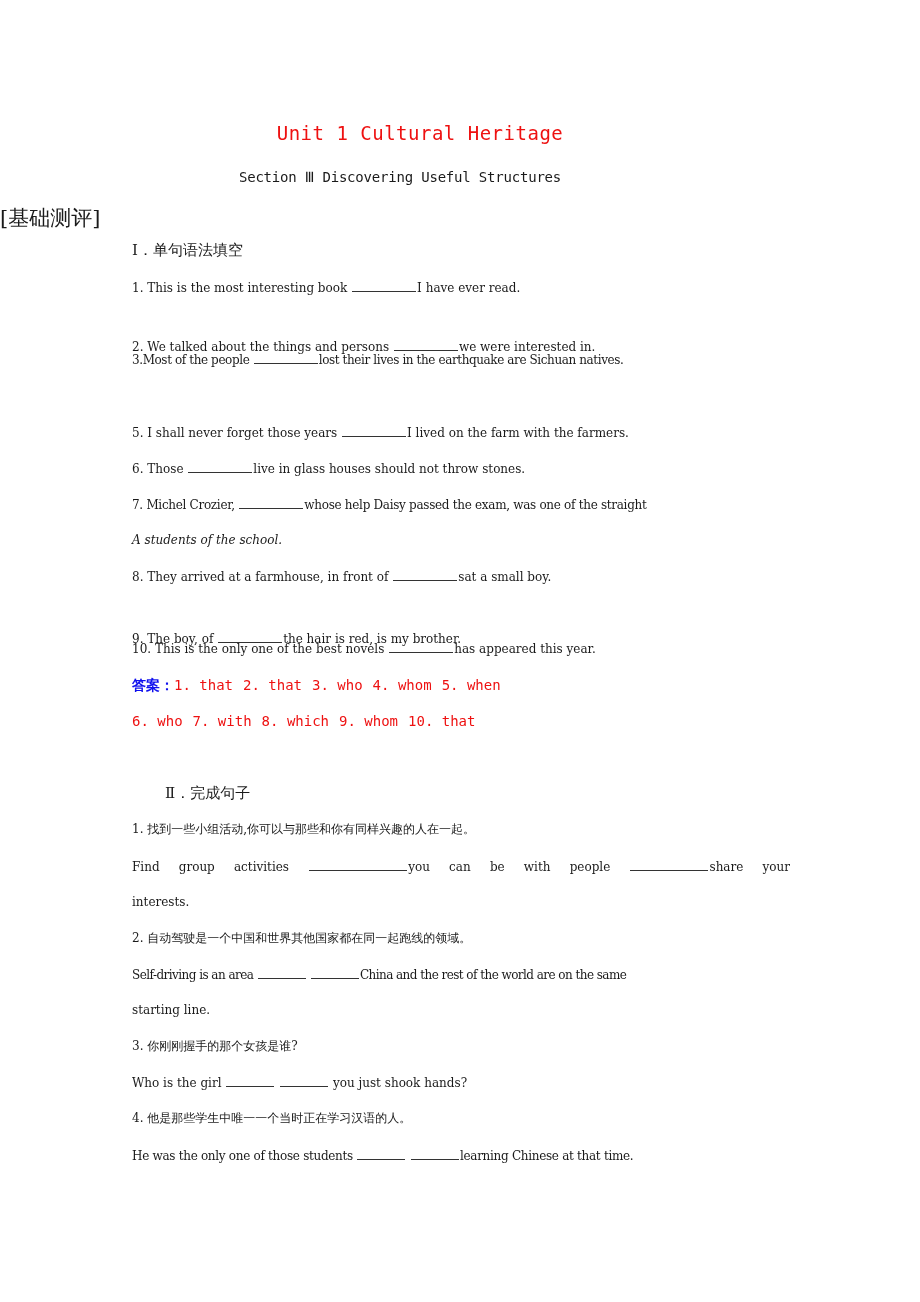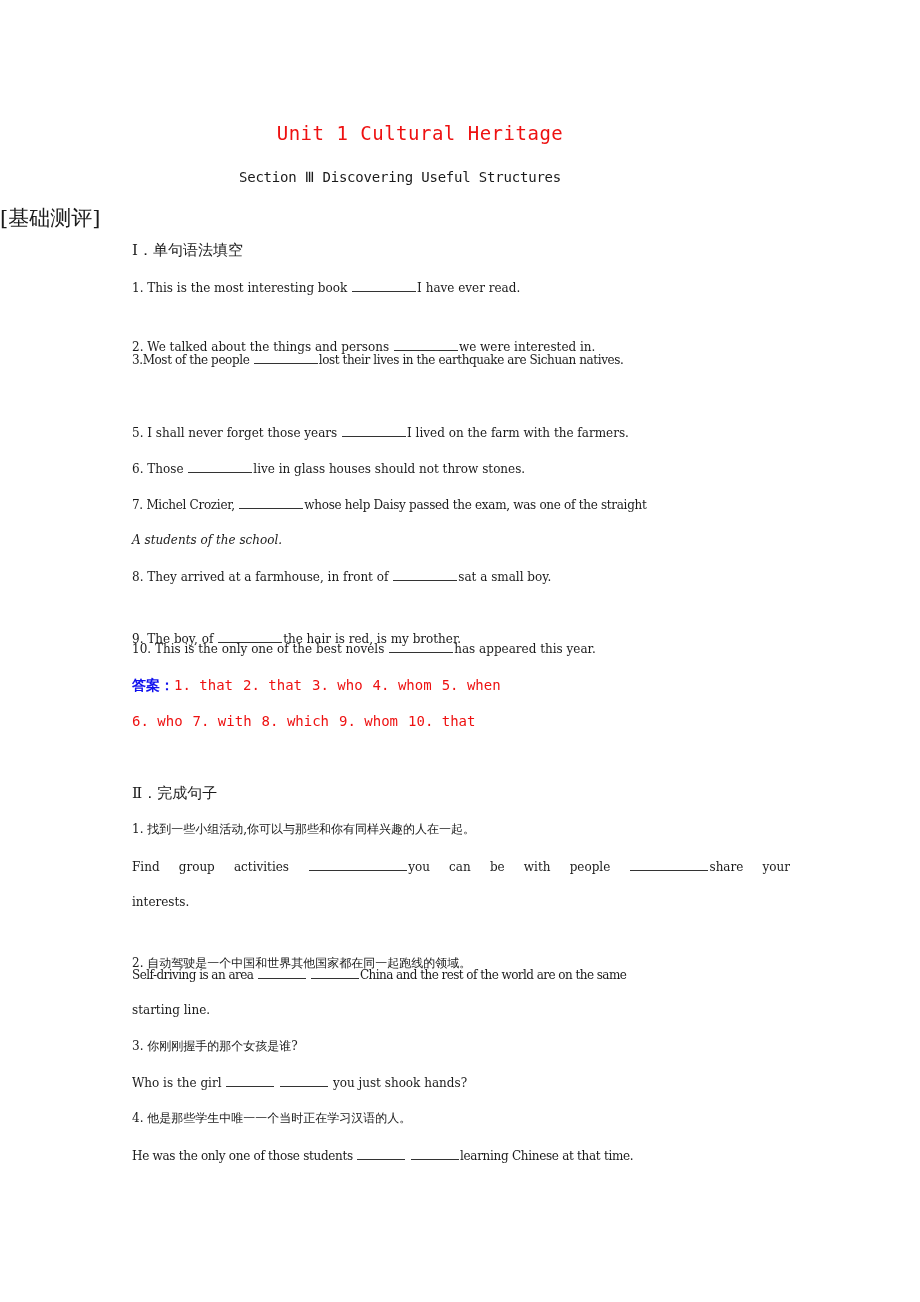--- a/index.html
+++ b/index.html
@@ -110,31 +110,31 @@
   </div>
 
   <div class="line ans" style="top:675px;">
     <span class="ans-label" style="margin-right:0;text-align:center;">答案：</span><span>1. that</span><span>2. that</span><span>3. who</span><span>4. whom</span><span>5. when</span>
   </div>
 
   <div class="line ans" style="top:711px;">
     <span>6. who</span><span>7. with</span><span>8. which</span><span>9. whom</span><span>10. that</span>
   </div>
 
-  <div class="line heading" style="top:783px;">Ⅱ．完成句子</div>
+  <div class="line heading" style="top:783px;margin-left:33px;">Ⅱ．完成句子</div>
 
   <div class="line" style="top:819px;">1.  找到一些小组活动,你可以与那些和你有同样兴趣的人在一起。</div>
   <div class="line" style="top:892px;">interests.</div>
   <div class="line justify" style="top:856px;">
     <span>Find group activities</span>
     <span class="blank w12"></span><span>you can be with people</span>
     <span class="blank w10"></span><span>share your</span>
   </div>
 
-  <div class="line" style="top:928px;margin-top:25px;">2.  自动驾驶是一个中国和世界其他国家都在同一起跑线的领域。</div>
+  <div class="line" style="top:928px;">2.  自动驾驶是一个中国和世界其他国家都在同一起跑线的领域。</div>
   <div class="line" style="top:1000px;">starting line.</div>
   <div class="line" style="top:964px; letter-spacing:-0.55px;">
     <span>Self-driving is an area</span>
     <span class="blank w6"></span>
     <span class="blank w6"></span><span>China and the rest of the world are on the same</span>
   </div>
 
   <div class="line" style="top:1036px;">3.  你刚刚握手的那个女孩是谁?</div>
   <div class="line" style="top:1072px;">
     <span>Who is the girl</span>

